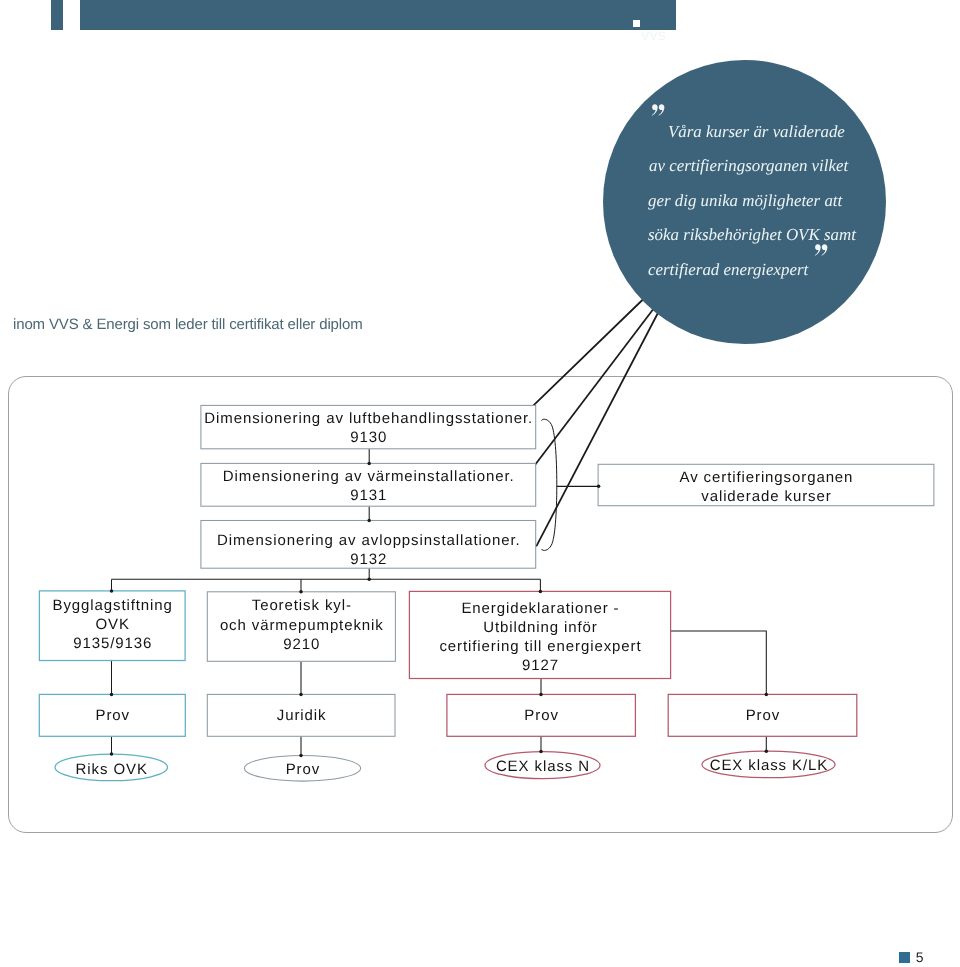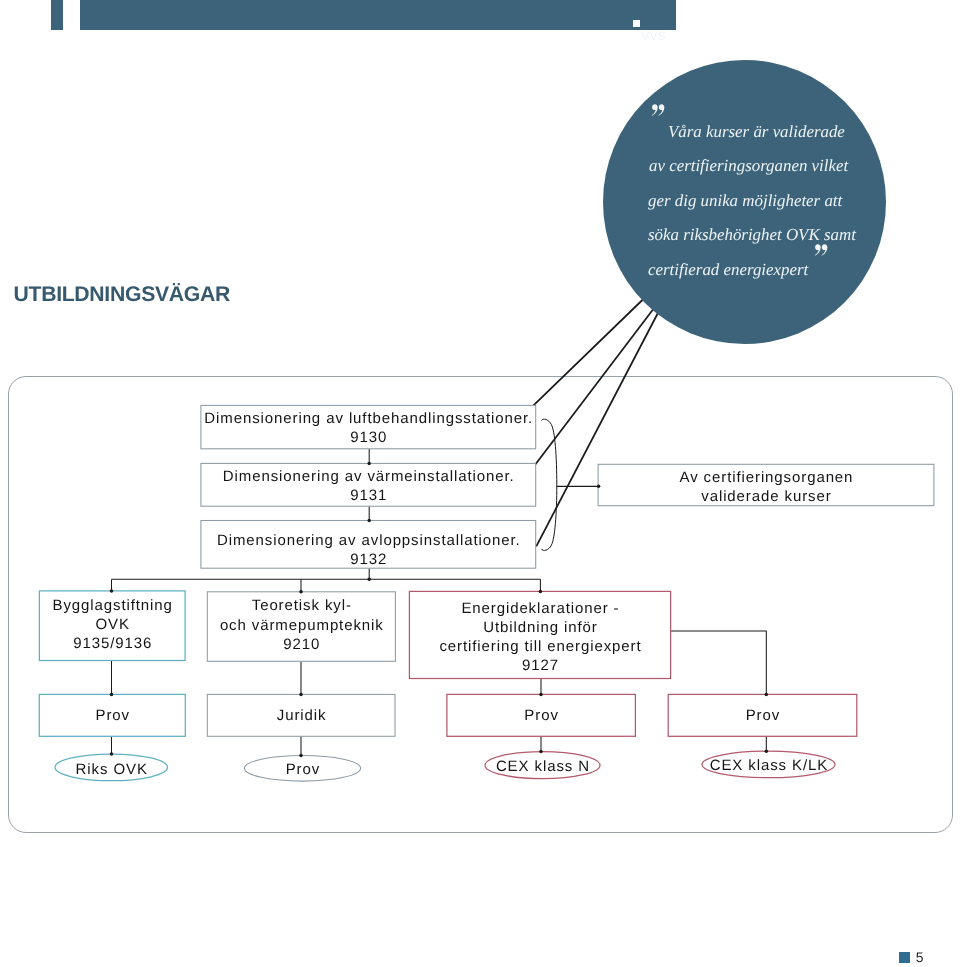--- a/index.html
+++ b/index.html
@@ -77,21 +77,21 @@
           C2.15 6.05 1.1 4.9 1.1 3.2 C1.1 1.45 2.3 0.2 3.9 0.2 Z"></path>
         <path fill="#f2f6f8" d="M10.6 0.2 C12.35 0.2 13.4 1.55 13.4 3.3 C13.4 6.9 11.25 9.9 8.05 11.55
           C7.55 11.8 7.25 11.25 7.7 10.95 C9.7 9.6 11.0 7.9 11.25 5.9 C11.05 6.0 10.7 6.05 10.3 6.05
           C8.85 6.05 7.8 4.9 7.8 3.2 C7.8 1.45 9.0 0.2 10.6 0.2 Z"></path>
       </svg>
       <span>”</span>
     </div>
     <div class="qline" style="left:45px;top:221.8px;">certifierad energiexpert</div>
   </div>
 
-  <div class="title">UTBILDNINGSVÄGAR</div>
+  <div class="subtitle">inom VVS &amp; Energi som leder till certifikat eller diplom</div>
 
   <div class="frame"></div>
 
   <svg class="diag" viewBox="0 0 960 967">
     <g id="connectors" fill="none" stroke="#1a1a1a" stroke-width="1.05">
 
       <path stroke-width="1.75" d="M 533.5 405.4 L 646.0 296.5"></path>
       <path stroke-width="1.75" d="M 534.0 466.3 L 656.0 305.5"></path>
       <path stroke-width="1.75" d="M 536.3 546.3 L 660.0 309.0"></path>
 

